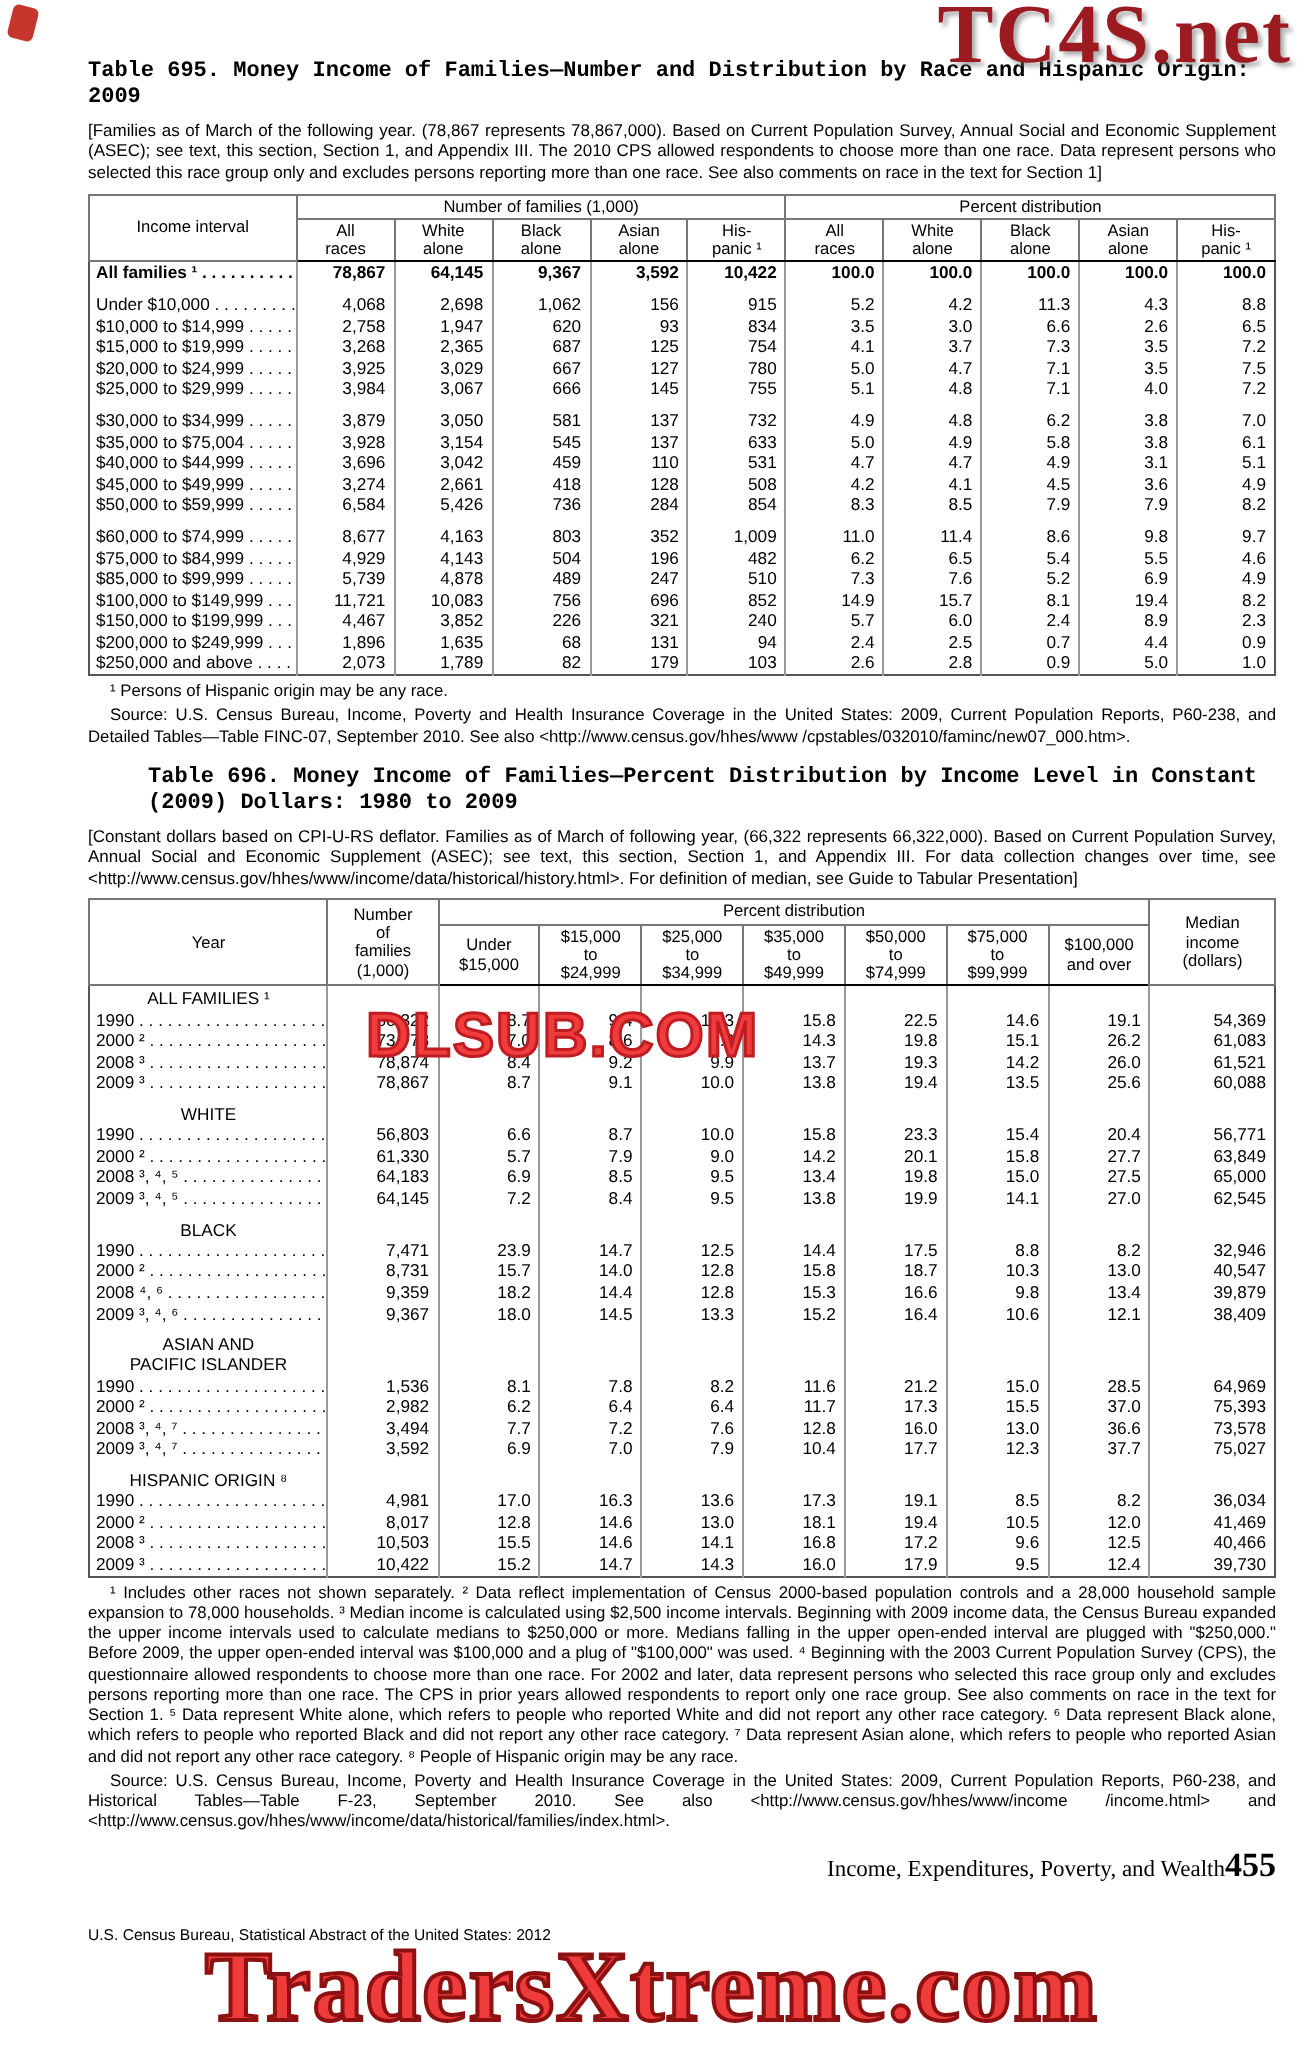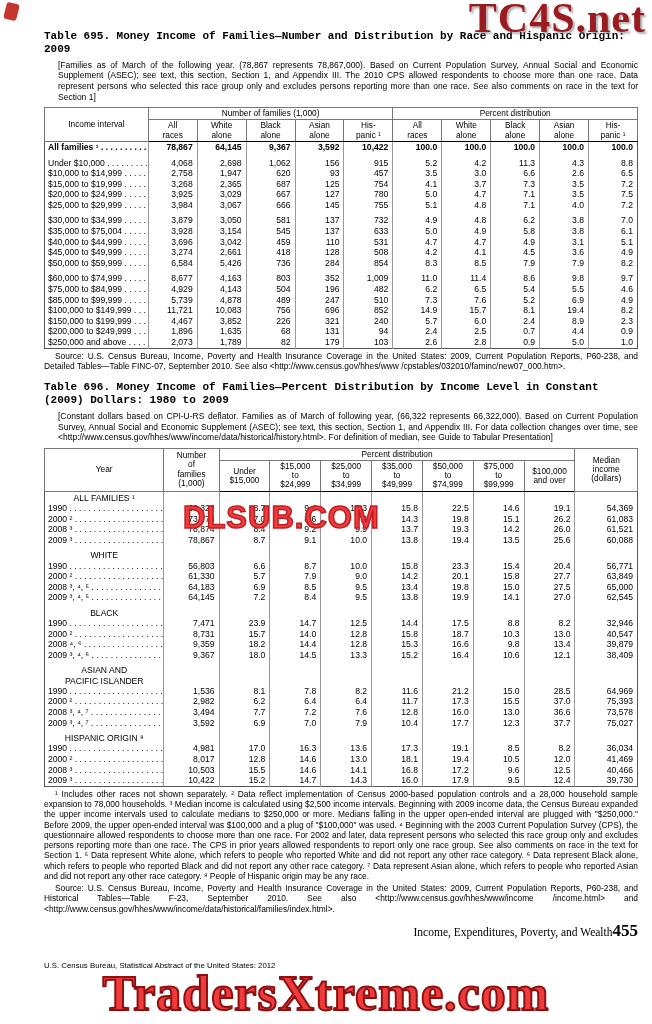--- a/index.html
+++ b/index.html
@@ -3,22 +3,22 @@
 <meta charset="utf-8">
 <style>
   html,body { margin:0; padding:0; background:#fff; }
   body { width:652px; height:1024px; position:relative; overflow:hidden;
          font-family:"Liberation Sans", sans-serif; color:#000; }
   .page { position:relative; box-sizing:border-box; width:652px; height:1024px;
           padding:30px 14px 0 44px; }
 
   .title { font-family:Liberation Mono, monospace; font-weight:bold; font-size:11px;
            line-height:1.18; margin:0 0 4px 0; }
-  .t2 { margin-top:10px; }
-  .note { font-size:8.5px; line-height:1.24; text-align:justify; margin:0 0 5px 14px; }
+  .t2 { margin-top:10px;margin-left:30px; }
+  .note { font-size:8.5px; line-height:1.24; text-align:justify; margin:0 0 5px 0; }
   .fnote { font-size:8.4px; line-height:1.22; text-align:justify; margin:2px 0 0 0; text-indent:11px; }
 
   table { border-collapse:collapse; width:100%; table-layout:fixed;
           border:1px solid #555; margin:0 0 2px 0; }
   thead th { font-weight:normal; font-size:8.3px; line-height:1.12; text-align:center;
              vertical-align:middle; border:1px solid #777; padding:1px 2px; white-space:pre-line; }
   thead tr:last-child th { border-bottom:1px solid #000;margin-top:48px; }
   tbody td { font-size:8.6px; line-height:10.6px; padding:0 2px; border-left:1px solid #999;
              vertical-align:bottom; }
   tbody td:first-child { border-left:none; }
@@ -126,21 +126,21 @@
           <td class="num">11.3</td>
           <td class="num">4.3</td>
           <td class="num">8.8</td>
         </tr>
         <tr>
           <td class="lbl">$10,000 to $14,999</td>
           <td class="num">2,758</td>
           <td class="num">1,947</td>
           <td class="num">620</td>
           <td class="num">93</td>
-          <td class="num">457</td>
+          <td class="num">834</td>
           <td class="num">3.5</td>
           <td class="num">3.0</td>
           <td class="num">6.6</td>
           <td class="num">2.6</td>
           <td class="num">6.5</td>
         </tr>
         <tr>
           <td class="lbl">$15,000 to $19,999</td>
           <td class="num">3,268</td>
           <td class="num">2,365</td>
@@ -331,20 +331,21 @@
           <td class="num">103</td>
           <td class="num">2.6</td>
           <td class="num">2.8</td>
           <td class="num">0.9</td>
           <td class="num">5.0</td>
           <td class="num">1.0</td>
         </tr>
       </tbody>
   </table>
 
+  <p class="fnote">¹ Persons of Hispanic origin may be any race.</p>
   <p class="fnote">Source: U.S. Census Bureau, Income, Poverty and Health Insurance Coverage in the United States: 2009, Current Population Reports, P60-238, and Detailed Tables—Table FINC-07, September 2010. See also &lt;http://www.census.gov/hhes/www /cpstables/032010/faminc/new07_000.htm&gt;.</p>
 
   <h1 class="title t2">Table 696. Money Income of Families—Percent Distribution by Income Level in Constant (2009) Dollars: 1980 to 2009</h1>
   <p class="note">[Constant dollars based on CPI-U-RS deflator. Families as of March of following year, (66,322 represents 66,322,000). Based on Current Population Survey, Annual Social and Economic Supplement (ASEC); see text, this section, Section 1, and Appendix III. For data collection changes over time, see &lt;http://www.census.gov/hhes/www/income/data/historical/history.html&gt;. For definition of median, see Guide to Tabular Presentation]</p>
 
   <table id="t696">
     <colgroup>
       <col style="width:19.5%">
       <col style="width:9%">
       <col style="width:8.3%">

